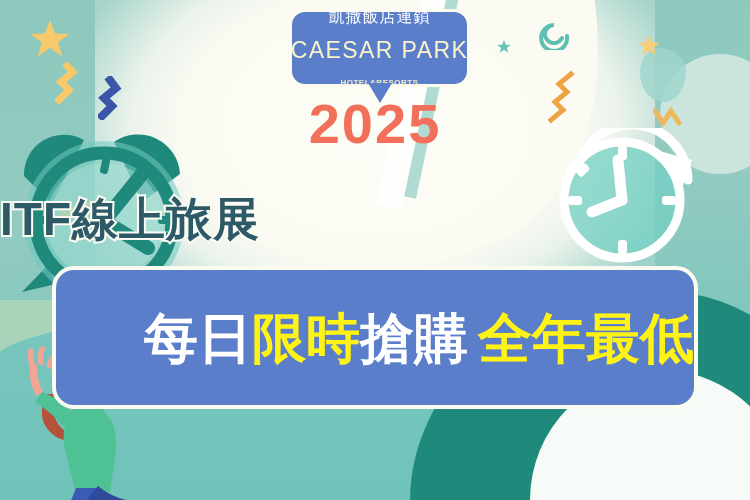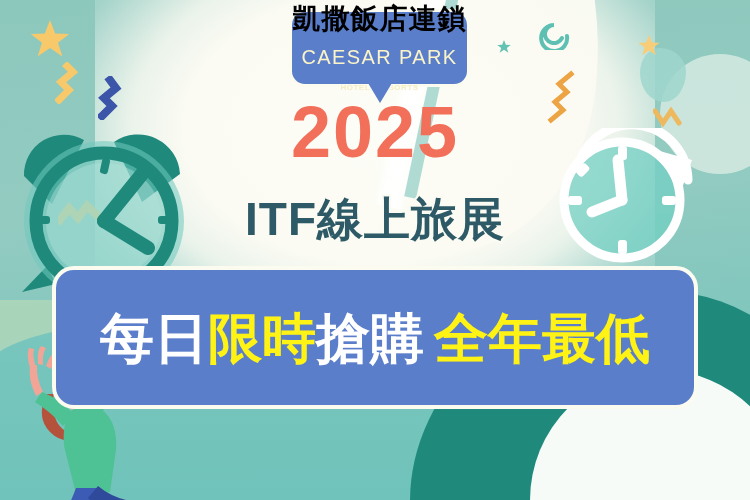--- a/index.html
+++ b/index.html
@@ -179,62 +179,61 @@
     left: 50%;
     bottom: -19px;
     margin-left: -12px;
     width: 0; height: 0;
     border-left: 12px solid transparent;
     border-right: 12px solid transparent;
     border-top: 20px solid #5b7ecb;
     filter: drop-shadow(0 2px 0 #fbfbf0);
   }
   .logo-cn {
-    color: #000000;
-    font-size: 28px;
-    font-weight: bold;
+    color: #ffffff;
+    font-size: 16px;
+    font-weight: normal;
     letter-spacing: 1px;
     line-height: 1.05;
     white-space: nowrap;
   }
   .logo-en {
     color: #fbf4c8;
-    font-size: 20px;
+    font-size: 23px;
     letter-spacing: 1.4px;
     line-height: 1.1;
     margin-top: 12px;
     white-space: nowrap;
   }
   .logo-sub {
     color: #f3edc2;
     font-size: 8px;
     letter-spacing: .5px;
     font-weight: bold;
     margin-top: 15px;
     white-space: nowrap;
   }
 
   
   .year {
     position: absolute;
     left: 0; right: 0;
     top: 96px;
     text-align: center;
-    font-size: 72px;
+    font-size: 56px;
     font-weight: bold;
     color: #f2705a;
     letter-spacing: 2px;
     line-height: 1;
     z-index: 5;
   }
   .subtitle {
     position: absolute;
     left: 0; right: 0;
     top: 196px;
-    text-align: center;
     font-size: 46px;
     font-weight: bold;
     color: #2d5a66;
     letter-spacing: 1px;
     line-height: 1;
     z-index: 5;
     -webkit-text-stroke: 4px #fbfbf3;
     paint-order: stroke fill;
   }
 
@@ -245,21 +244,21 @@
     top: 266px;
     width: 646px;
     height: 143px;
     background: #5b7ecb;
     border: 4px solid #fbfbf0;
     border-radius: 22px;
     box-sizing: border-box;
     z-index: 7;
     display: flex;
     flex-direction: column;
-    align-items: center;
+    align-items: flex-end;
     justify-content: center;
     padding-top: 2px;
   }
   .promo-line {
     white-space: nowrap;
     font-size: 54px;
     font-weight: bold;
     line-height: 1.07;
     letter-spacing: 0px;
   }

